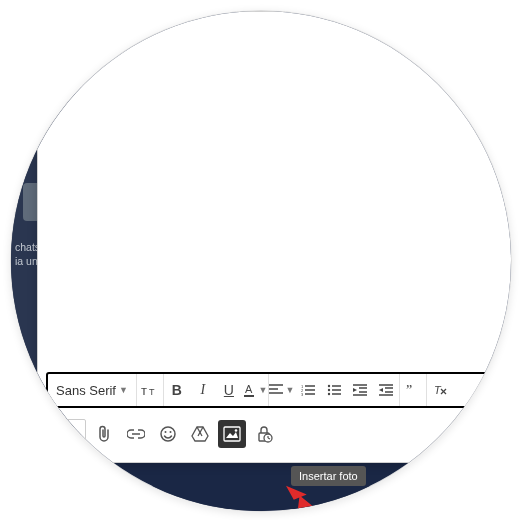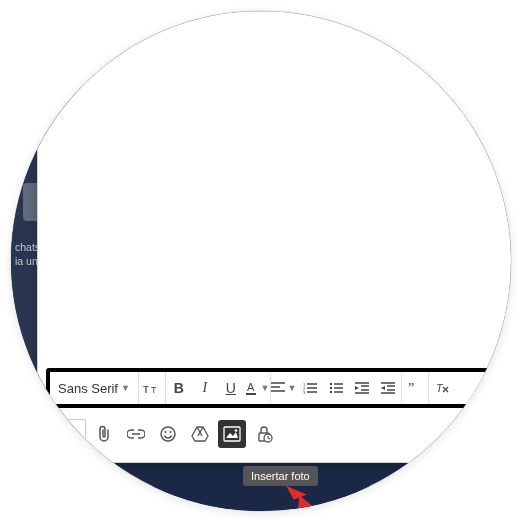--- a/index.html
+++ b/index.html
@@ -82,21 +82,21 @@
     background: #ffffff;
     border: 1px solid #d0d0d0;
     box-shadow: 0 2px 10px rgba(0,0,0,0.2);
   }
   .toolbar1 {
     position: absolute;
     bottom: 54px;
     left: 8px;
     right: 8px;
     height: 32px;
-    border: 4px solid #000000;
+    border: 2px solid #000000;
     border-radius: 3px;
     background: #fff;
     display: flex;
     align-items: center;
     margin-top: 8px;
   }
   .font-select {
     display: flex;
     align-items: center;
     gap: 3px;
@@ -171,20 +171,21 @@
     flex-direction: column;
   }
   .tooltip {
     position: absolute;
     background: #555;
     color: #fff;
     font-size: 11px;
     padding: 4px 8px;
     border-radius: 3px;
     white-space: nowrap;
+    margin-left: 48px;
   }
   .arrow {
     position: absolute;
     width: 36px;
     height: 40px;
   }
   .arrow svg { display: block; }
   .bottom-strip {
     position: absolute;
     left: 0;

